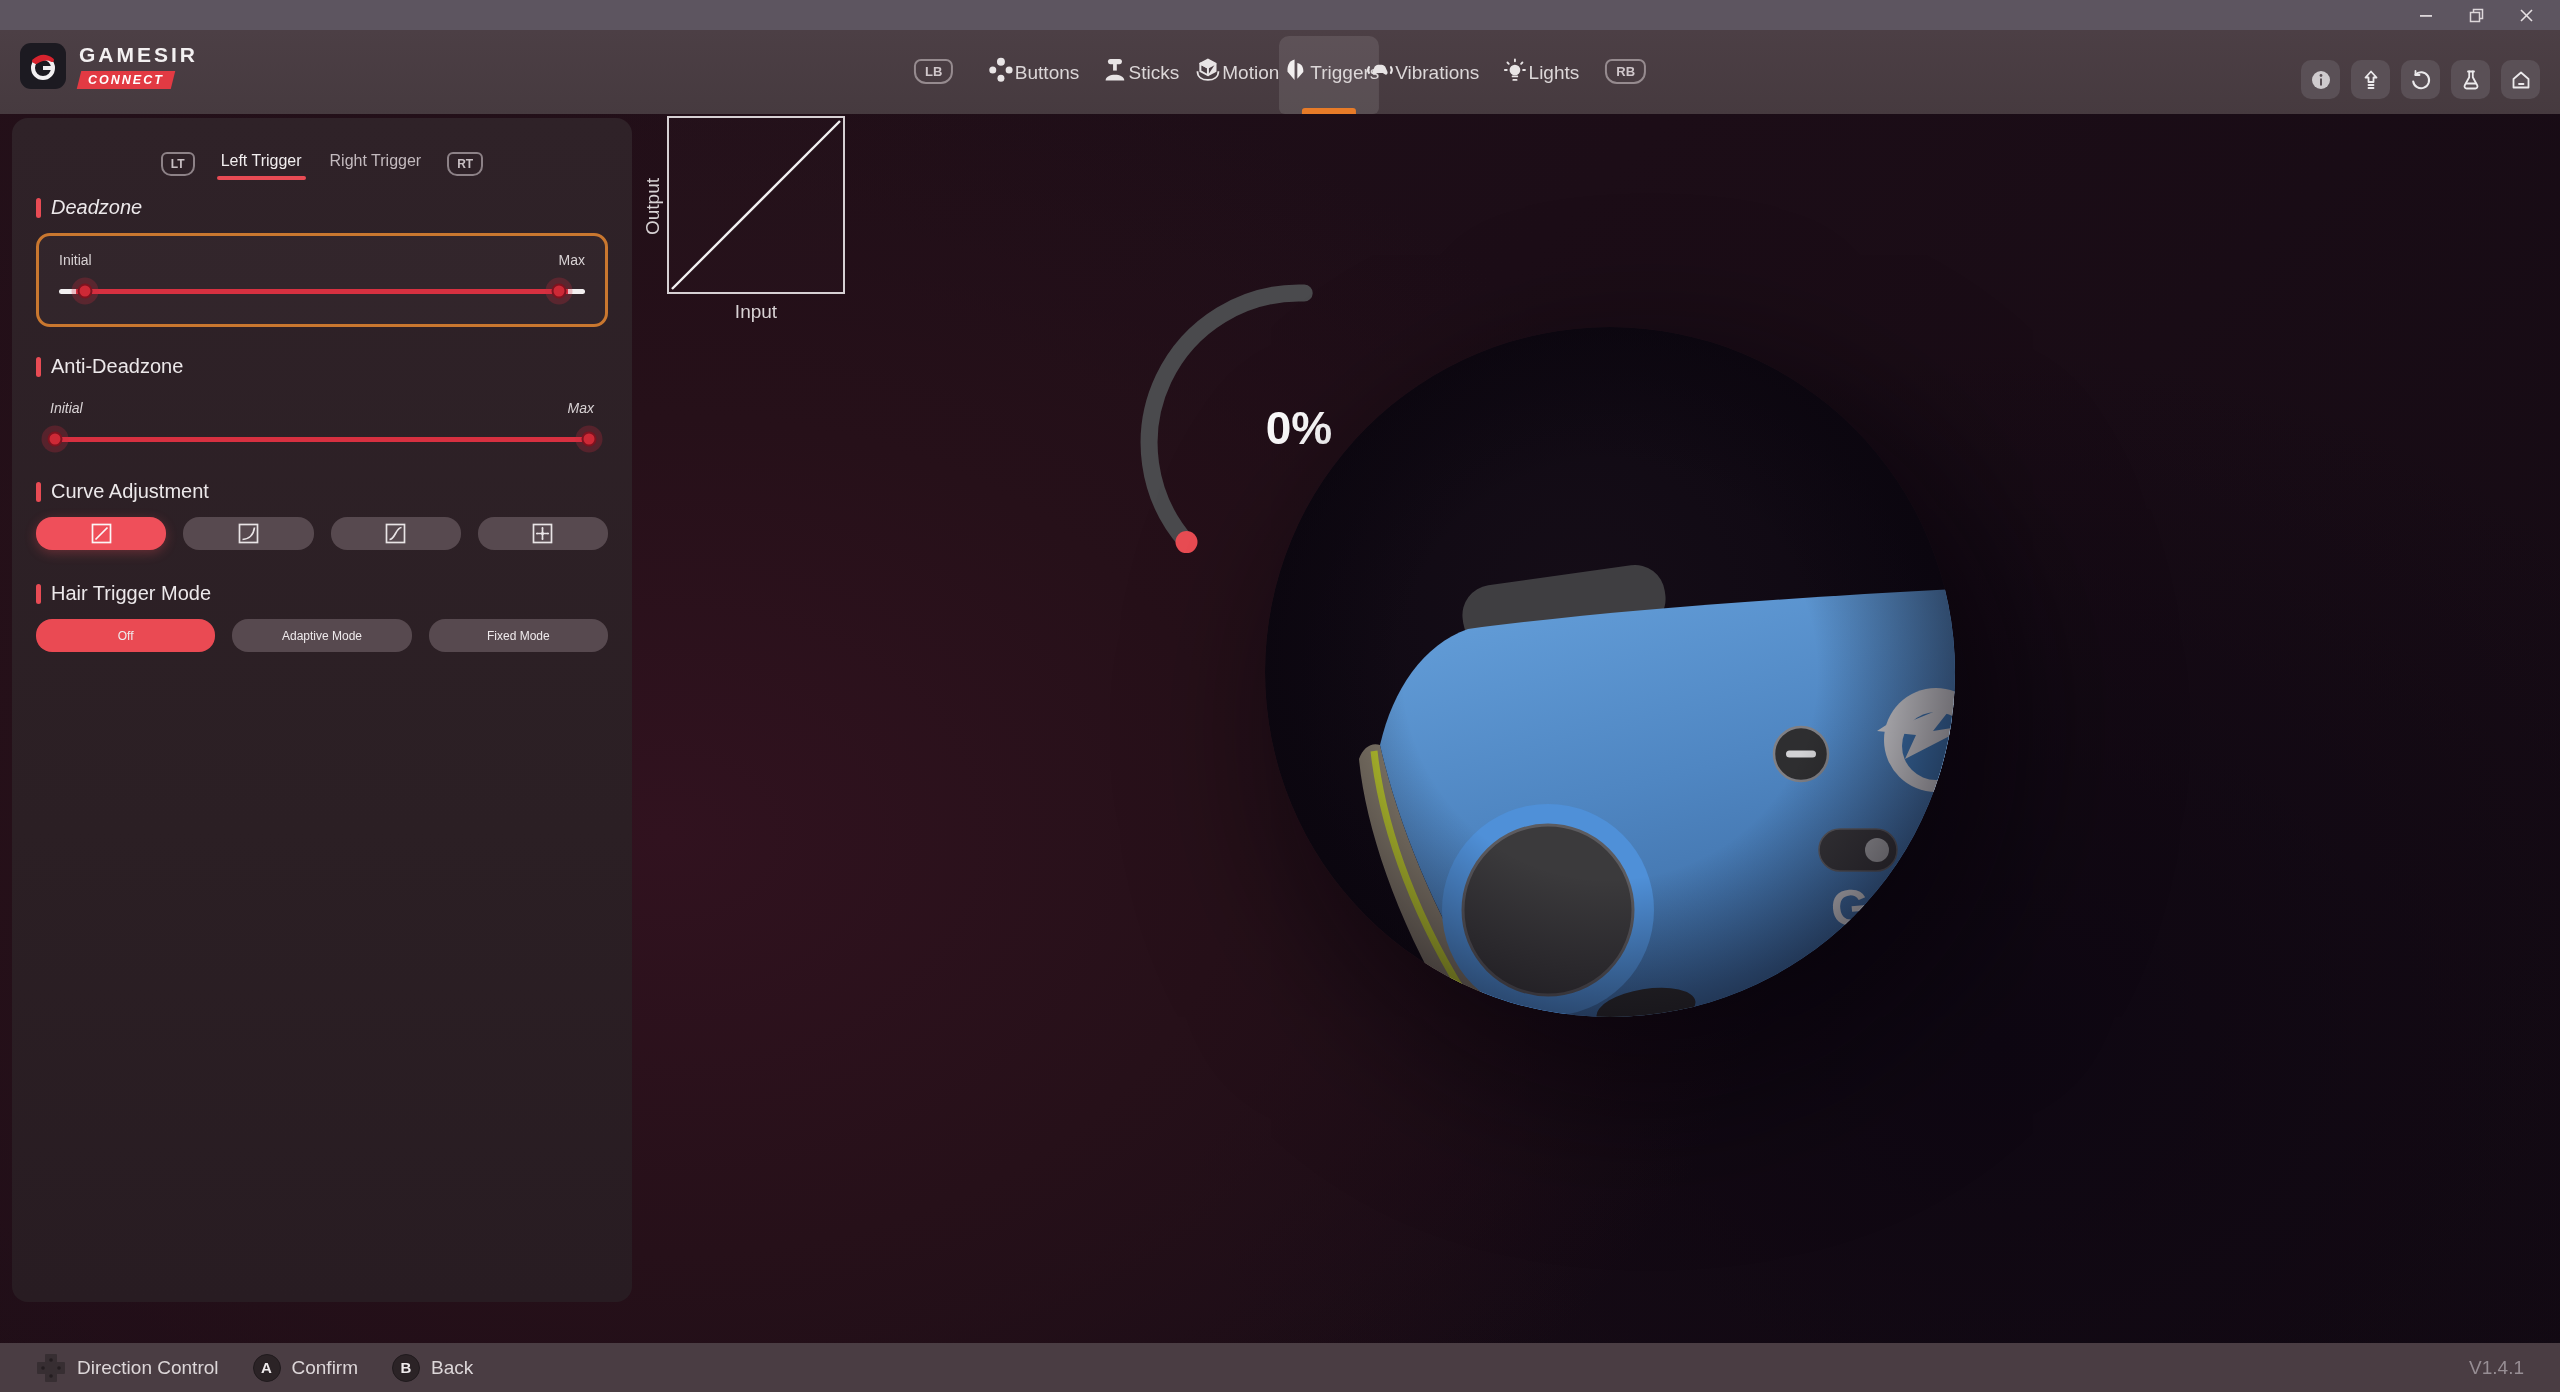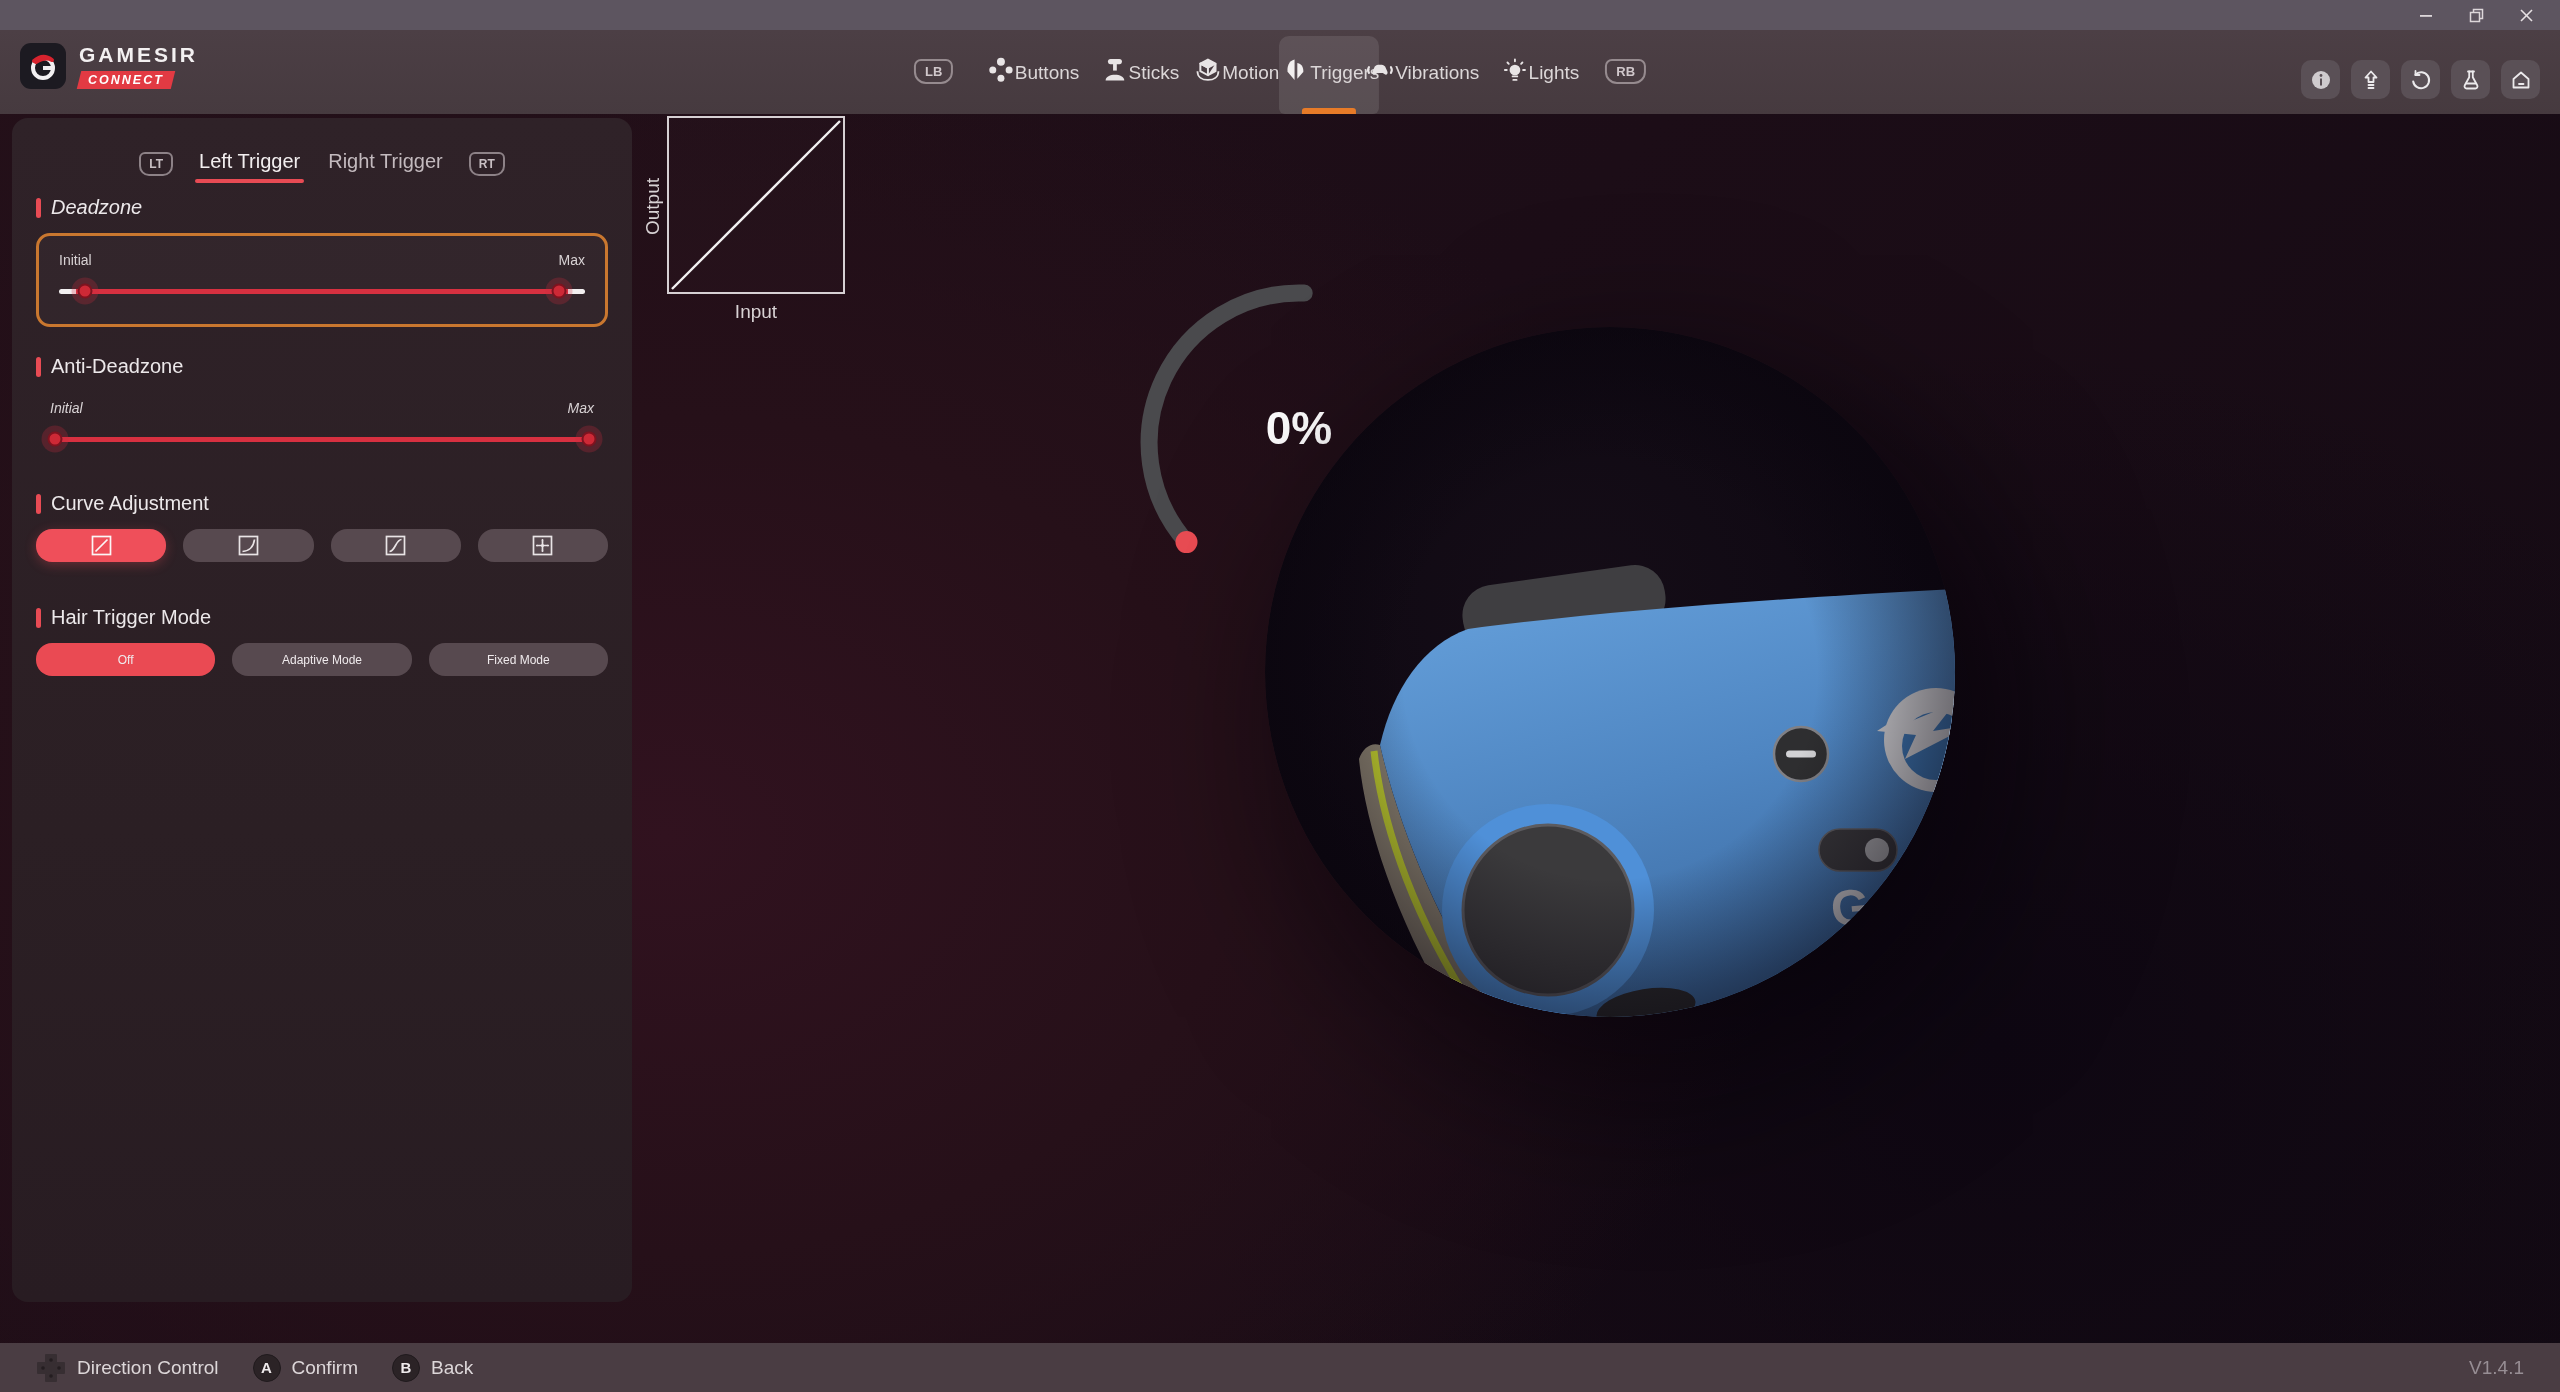--- a/index.html
+++ b/index.html
@@ -43,27 +43,27 @@
   .action-btn { width:39px; height:39px; border-radius:10px; background:#5a5056;
     display:flex; align-items:center; justify-content:center; color:#eceaec; }
   
   .panel { position:absolute; left:12px; top:118px; width:620px; height:1184px;
     background:linear-gradient(#2f2228 0%, #2b1f24 60%, #281c22 100%);
     border-radius:16px; padding:0 24px; }
   .trigger-tabs { display:flex; align-items:center; justify-content:center; gap:24px;
     padding-top:36px; height:56px; }
   .side-badge { border:2px solid #8d8287; color:#c9c0c4; font-size:12px; font-weight:bold;
     padding:3px 8px; border-radius:6px 6px 10px 10px; }
-  .ttab { font-size:20px; color:#c3babe; position:relative; padding:2px 2px 8px; }
+  .ttab { font-size:16px; color:#c3babe; position:relative; padding:2px 2px 8px; }
   .ttab.active { color:#f2eeef; }
   .ttab.active::after { content:""; position:absolute; left:-2px; right:-2px; bottom:-2px;
     height:4px; border-radius:2px; background:#e84b54; }
   .section-title { display:flex; align-items:center; gap:10px; font-size:20px; color:#ece8ea; }
   .sbar { width:5px; height:20px; border-radius:2.5px; background:#e84b54; }
-  .mt1 { margin-top:22px;font-style:italic; } .mt2 { margin-top:28px; } .mt3 { margin-top:44px; }
+  .mt1 { margin-top:22px;font-style:italic; } .mt2 { margin-top:28px; } .mt3 { margin-top:32px; }
   .deadzone-box { margin-top:14px; border:3px solid #c9772f; border-radius:14px;
     padding:16px 20px 24px; background:rgba(255,255,255,0.018); }
   .slider-labels { display:flex; justify-content:space-between; font-size:14px; color:#d8d2d4; }
   .pad-lr { padding:0 14px; }
   .slider { position:relative; height:18px; display:flex; align-items:center; margin-top:14px; }
   .slider.pad { margin-left:12px; margin-right:12px; }
   .track { width:100%; height:5px; border-radius:3px; }
   .track.deadzone { background:linear-gradient(90deg,#f2eff0 0 3.2%, #d73040 3.2% 96.8%, #f2eff0 96.8% 100%); }
   .track.full { background:#d73040; }
   .handle { position:absolute; top:50%; width:15px; height:15px; border-radius:50%;

